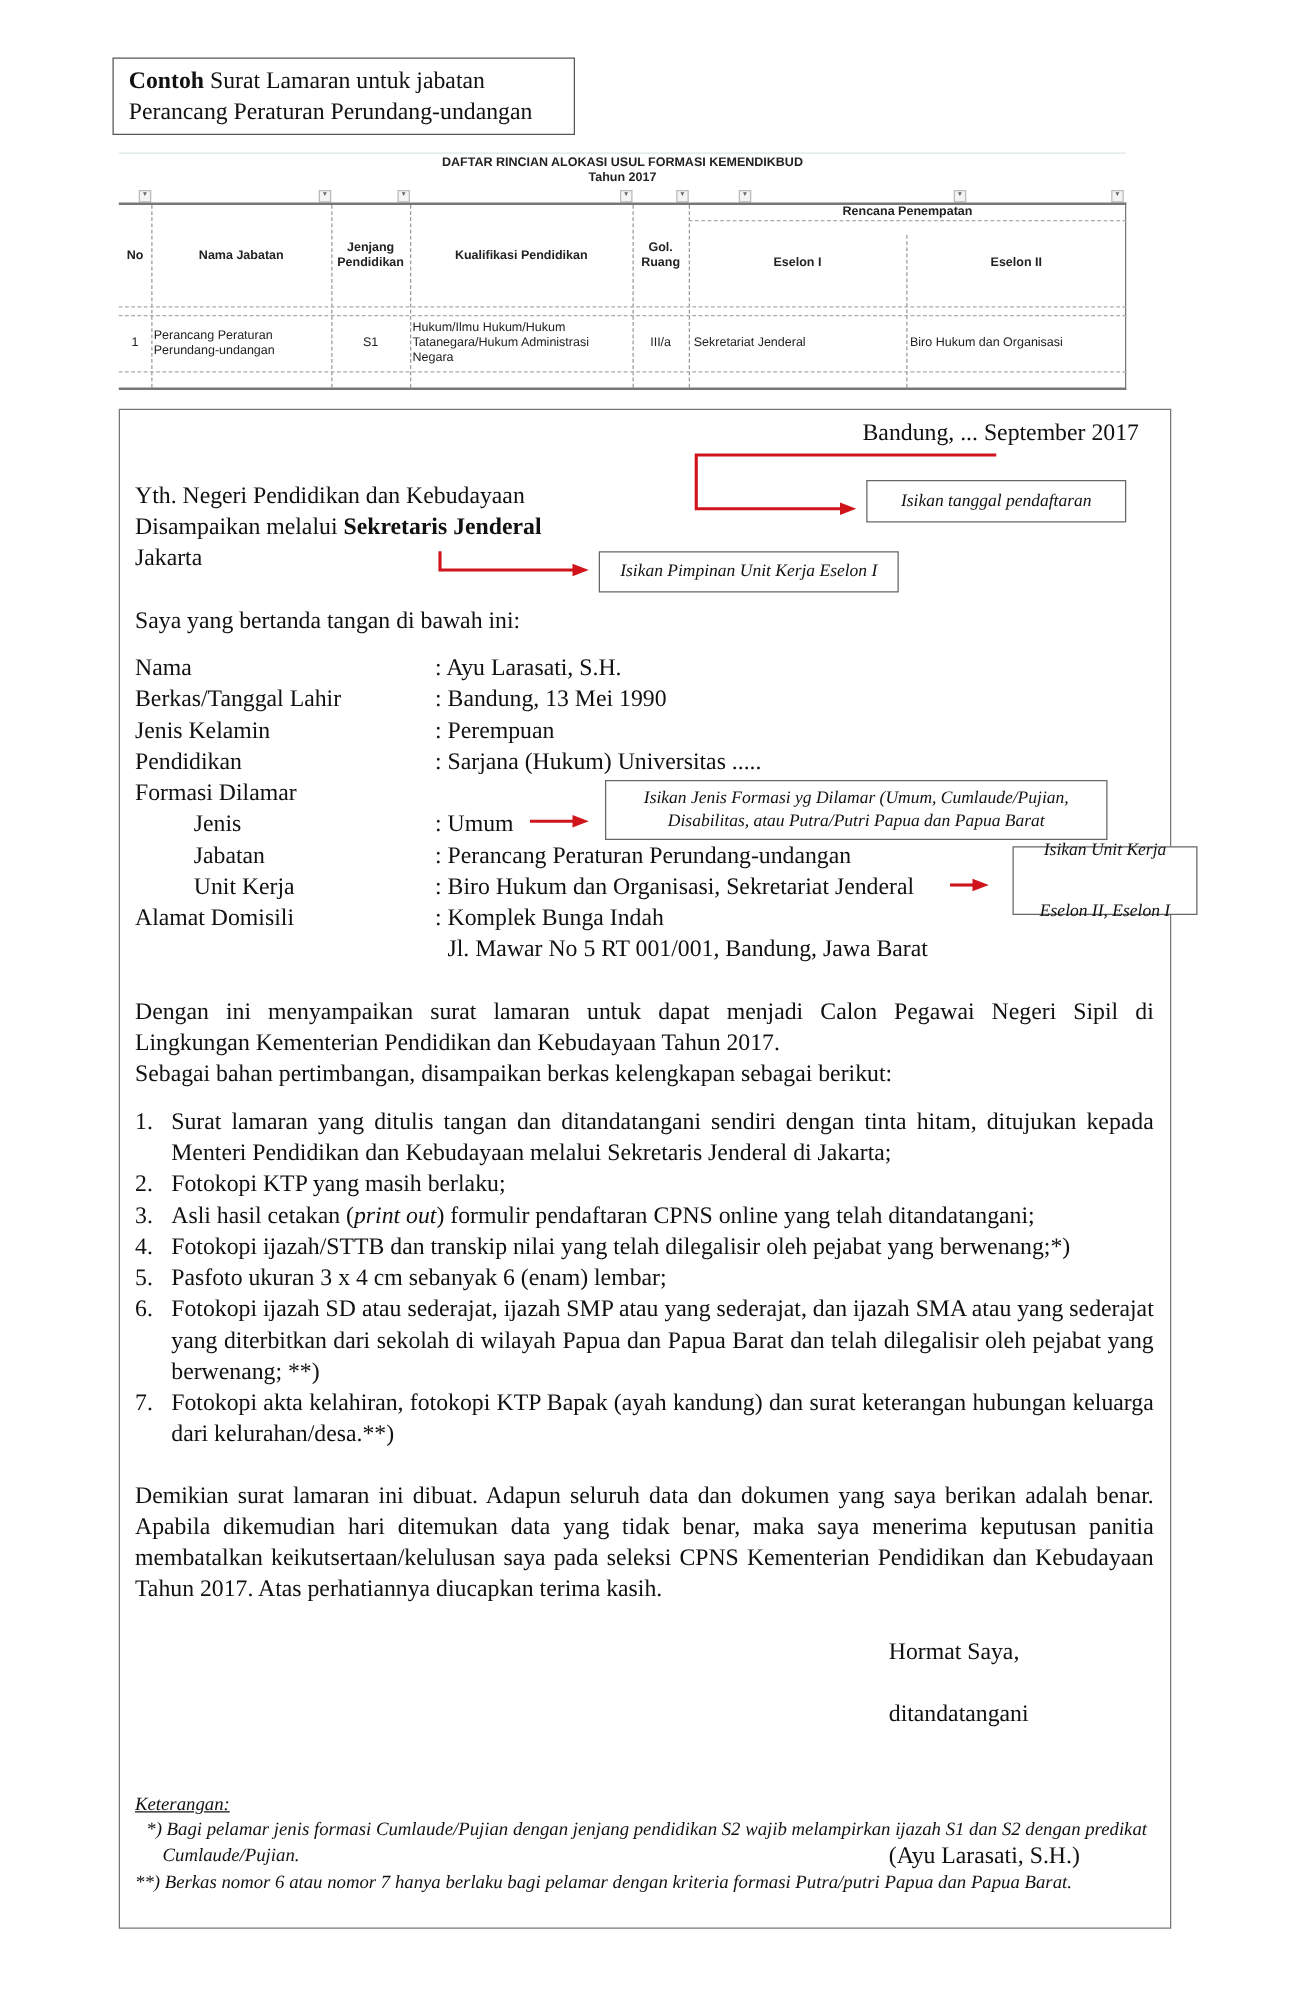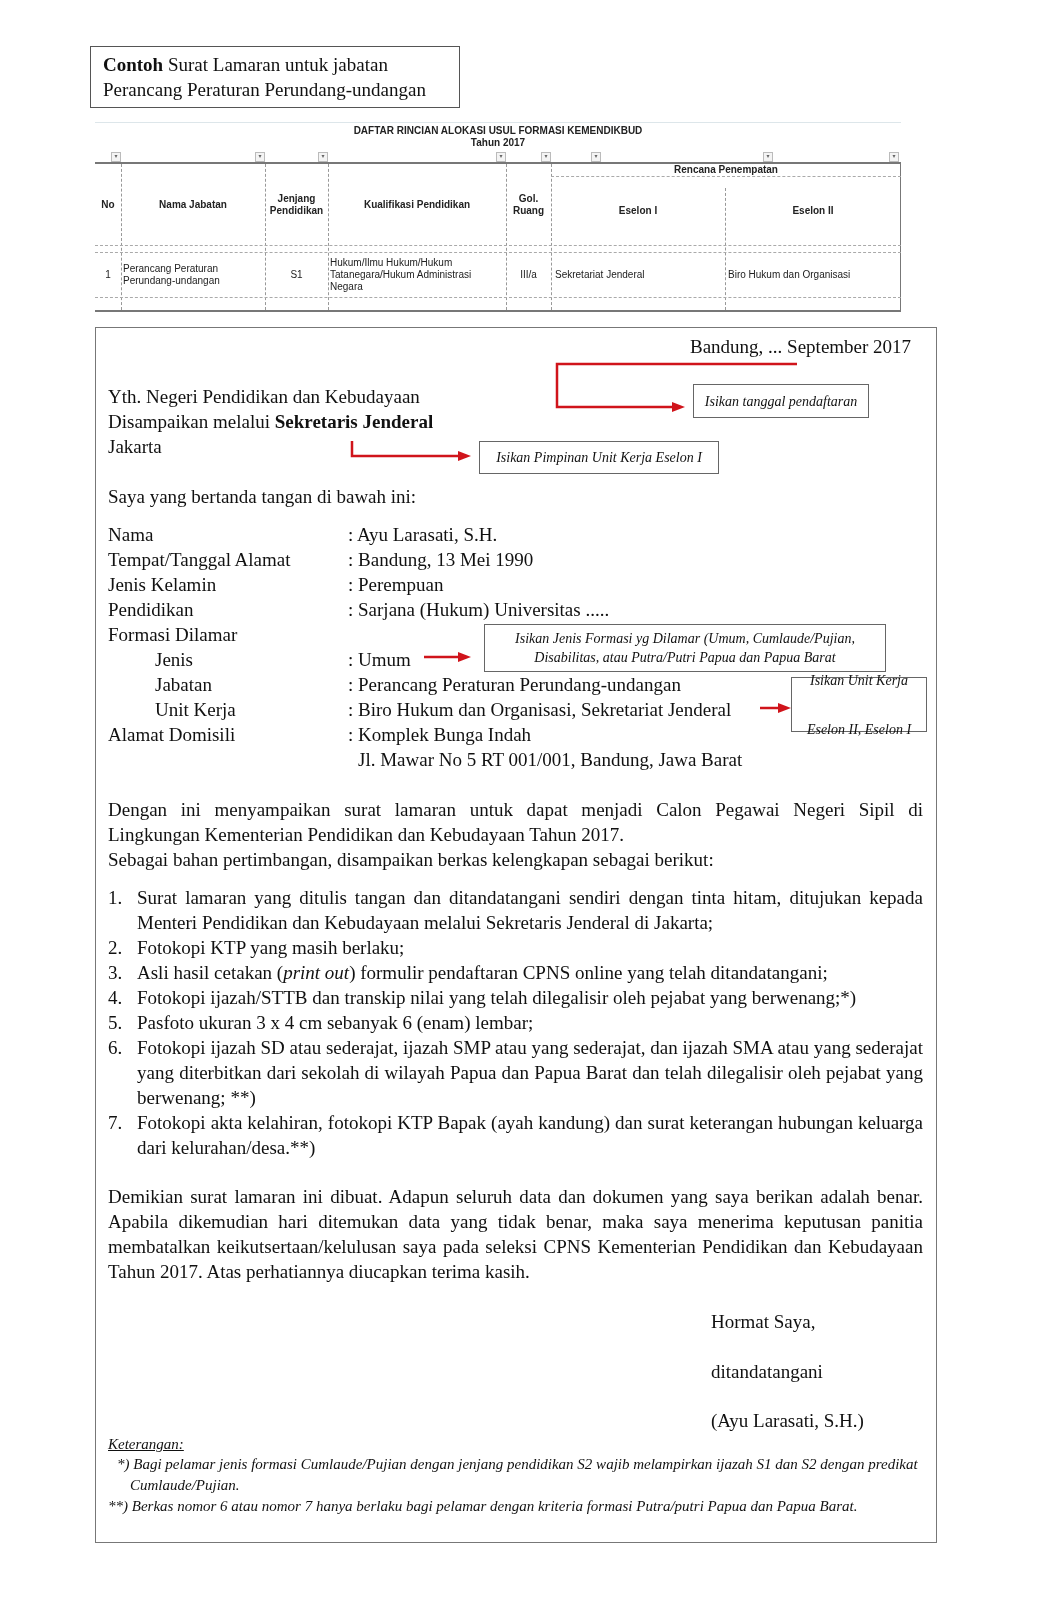--- a/index.html
+++ b/index.html
@@ -125,36 +125,36 @@
   <polyline class="red" points="352,441 352,456 460,456"></polyline>
   <polygon class="redfill" points="458,451 471,456 458,461"></polygon>
 
   <line class="red" x1="424" y1="657" x2="460" y2="657"></line>
   <polygon class="redfill" points="458,652 471,657 458,662"></polygon>
 
   <line class="red" x1="760" y1="708" x2="780" y2="708"></line>
   <polygon class="redfill" points="778,703 791,708 778,713"></polygon>
 </svg>
 
-<div class="callout" style="left:693px; top:384px; width:176px; height:34px;">Isikan tanggal pendaftaran</div>
+<div class="callout" style="left:693px; top:384px; width:208px; height:34px;">Isikan tanggal pendaftaran</div>
 <div class="callout" style="left:479px; top:441px; width:240px; height:33px;">Isikan Pimpinan Unit Kerja Eselon I</div>
 <div class="callout" style="left:484px; top:624px; width:402px; height:48px; flex-direction:column;">
   <div>Isikan Jenis Formasi yg Dilamar (Umum, Cumlaude/Pujian,</div>
   <div>Disabilitas, atau Putra/Putri Papua dan Papua Barat</div>
 </div>
-<div class="callout" style="left:791px; top:677px; width:136px; height:55px; flex-direction:column;gap:30px;">
+<div class="callout" style="left:810px; top:677px; width:148px; height:55px; flex-direction:column;gap:30px;">
   <div>Isikan Unit Kerja</div>
   <div>Eselon II, Eselon I</div>
 </div>
 
 <div class="txt" style="left:108px; top:484px;">Saya yang bertanda tangan di bawah ini:</div>
 
 <div class="label" style="left:108px; top:522px;">Nama</div>
 <div class="label" style="left:348px; top:522px;">: Ayu Larasati, S.H.</div>
-<div class="label" style="left:108px; top:547px;">Tempat/Tanggal Alamat</div>
+<div class="label" style="left:108px; top:547px;">Berkas/Tanggal Lahir</div>
 <div class="label" style="left:348px; top:547px;">: Bandung, 13 Mei 1990</div>
 <div class="label" style="left:108px; top:572px;">Jenis Kelamin</div>
 <div class="label" style="left:348px; top:572px;">: Perempuan</div>
 <div class="label" style="left:108px; top:597px;">Pendidikan</div>
 <div class="label" style="left:348px; top:597px;">: Sarjana (Hukum) Universitas .....</div>
 <div class="label" style="left:108px; top:622px;">Formasi Dilamar</div>
 <div class="label" style="left:155px; top:647px;">Jenis</div>
 <div class="label" style="left:348px; top:647px;">: Umum</div>
 <div class="label" style="left:155px; top:672px;">Jabatan</div>
 <div class="label" style="left:348px; top:672px;">: Perancang Peraturan Perundang-undangan</div>
@@ -194,17 +194,17 @@
 </div>
 <div class="list-item" style="top:1110px;">
   <span class="num">7.</span>
   <div class="body">Fotokopi akta kelahiran, fotokopi KTP Bapak (ayah kandung) dan surat keterangan hubungan keluarga dari kelurahan/desa.**)</div>
 </div>
 
 <div class="txt justify" style="left:108px; top:1184px; width:815px;">Demikian surat lamaran ini dibuat. Adapun seluruh data dan dokumen yang saya berikan adalah benar. Apabila dikemudian hari ditemukan data yang tidak benar, maka saya menerima keputusan panitia membatalkan keikutsertaan/kelulusan saya pada seleksi CPNS Kementerian Pendidikan dan Kebudayaan Tahun 2017. Atas perhatiannya diucapkan terima kasih.</div>
 
 <div class="txt" style="left:711px; top:1309px;">Hormat Saya,</div>
 <div class="txt" style="left:711px; top:1359px;">ditandatangani</div>
-<div class="txt" style="left:711px; top:1408px;text-align:center;">(Ayu Larasati, S.H.)</div>
+<div class="txt" style="left:711px; top:1472px;text-align:center;">(Ayu Larasati, S.H.)</div>
 
 <div class="note" style="left:108px; top:1434px; text-decoration: underline;">Keterangan:</div>
 <div class="note" style="left:117px; top:1454px; width:790px; padding-left:13px; text-indent:-13px;">*) Bagi pelamar jenis formasi Cumlaude/Pujian dengan jenjang pendidikan S2 wajib melampirkan ijazah S1 dan S2 dengan predikat Cumlaude/Pujian.</div>
 <div class="note" style="left:108px; top:1496px; width:800px; padding-left:22px; text-indent:-22px;">**) Berkas nomor 6 atau nomor 7 hanya berlaku bagi pelamar dengan kriteria formasi Putra/putri Papua dan Papua Barat.</div>
 
 </body></html>

